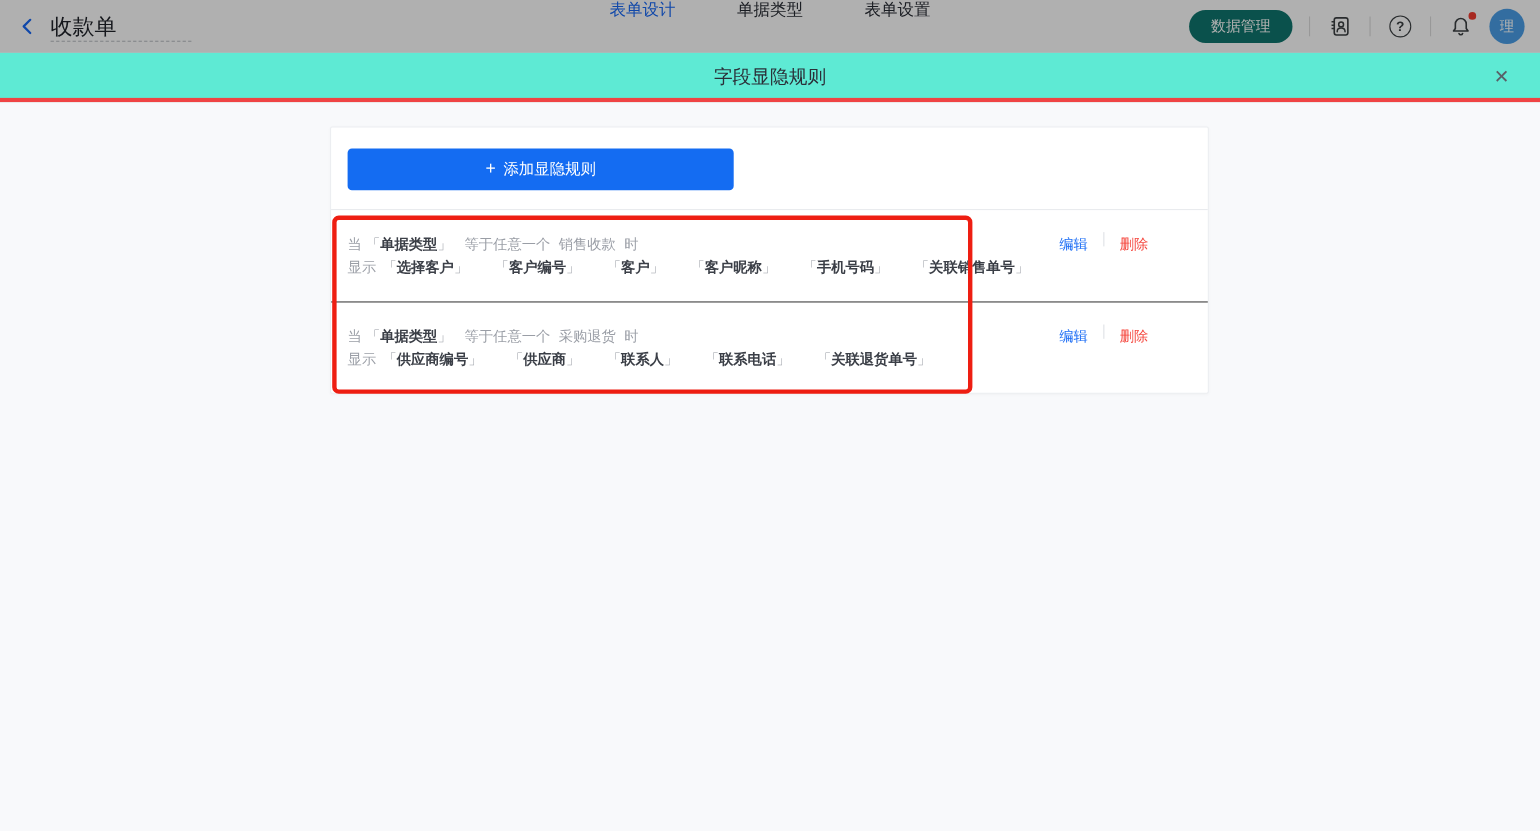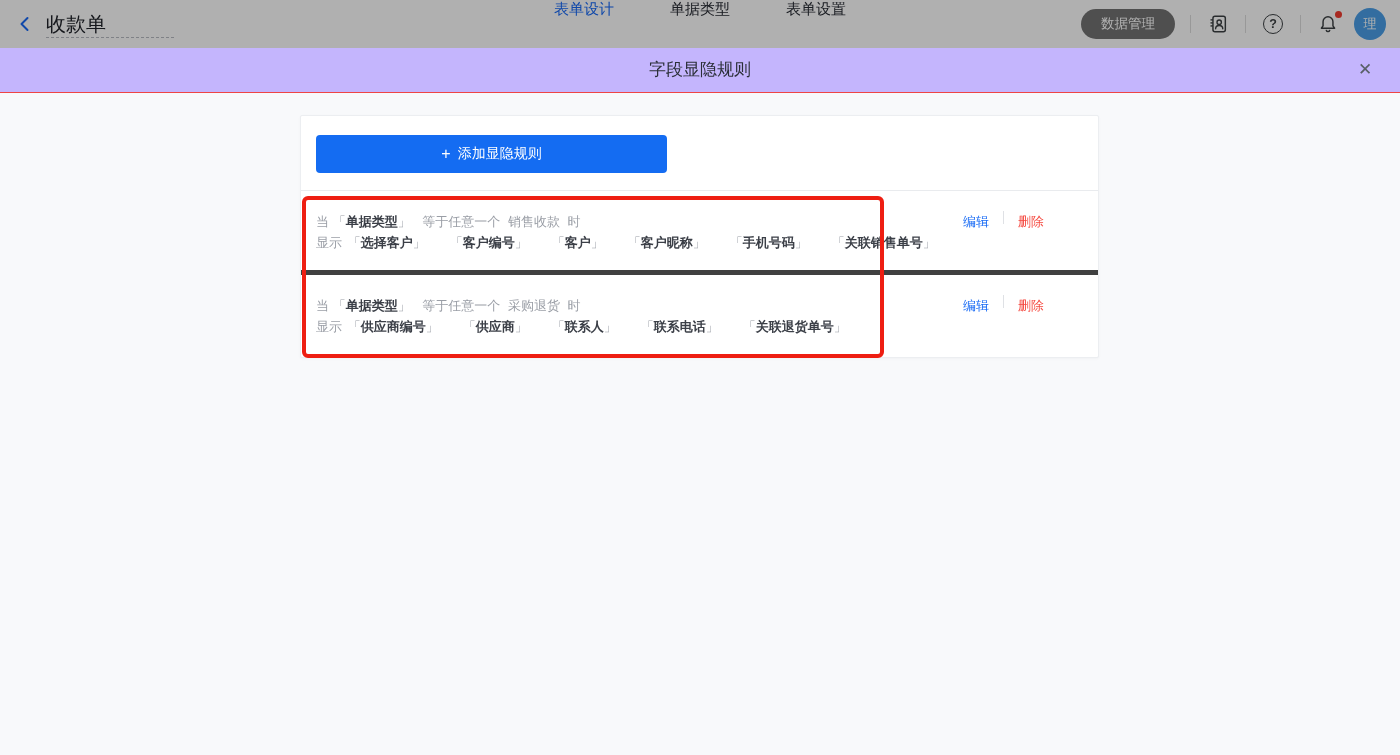--- a/index.html
+++ b/index.html
@@ -14,51 +14,51 @@
   .topbar-left { position:absolute; left:16px; top:0; height:48px; display:flex; align-items:center; }
   .back-btn { display:flex; align-items:center; cursor:pointer; }
   .form-name { position:relative; margin-left:12px; font-size:20px; color:#21242b; }
   .form-name::after { content:""; position:absolute; left:0; top:26px; width:128px;
     border-top:1px dashed #b9bcc2; }
   .tabs { position:absolute; left:50%; transform:translateX(-50%); top:0; height:48px;
     display:flex; align-items:flex-start; gap:56px; }
   .tab { font-size:15px; color:#272b33; cursor:pointer; white-space:nowrap; }
   .tab.active { color:#1869f6; }
   .topbar-right { position:absolute; right:14px; top:0; height:48px; display:flex; align-items:center; }
-  .pill-btn { height:30px; padding:0 20px; border-radius:16px; background:#737373; color:#fff;
+  .pill-btn { height:30px; padding:0 20px; border-radius:16px; background:#0f766e; color:#fff;
     font-size:13.5px; display:flex; align-items:center; cursor:pointer; white-space:nowrap; }
   .pipe { width:1px; height:18px; background:#dcdcdc; margin:0 15px; }
   .icon-btn { width:24px; height:24px; display:flex; align-items:center; justify-content:center;
     cursor:pointer; position:relative; color:#3c4043; }
   .help-circle { width:20px; height:20px; border:1.6px solid #3c4043; border-radius:50%;
     display:flex; align-items:center; justify-content:center; font-size:12.5px; font-weight:bold; color:#3c4043; }
   .bell-dot { position:absolute; top:-1px; right:-2px; width:7px; height:7px; border-radius:50%;
     background:#f23c30; }
   .avatar { width:32px; height:32px; margin-left:14px; border-radius:50%; background:#4a9fe8;
     color:#fff; font-size:13px; display:flex; align-items:center; justify-content:center; cursor:pointer; }
 
   
-  .modal-header { position:absolute; top:48px; left:0; right:0; height:45px; background:#c4b5fd;
-    border-bottom:1px solid #ef4444; }
+  .modal-header { position:absolute; top:48px; left:0; right:0; height:45px; background:#5eead4;
+    border-bottom:4px solid #ef4444; }
   .modal-title { position:absolute; left:0; right:0; top:0; height:44px; line-height:44px;
     text-align:center; font-size:17px; font-weight:500; color:#2b2f38; }
   .close-btn { position:absolute; right:25px; top:12px; width:20px; height:20px; cursor:pointer;
     color:#596067; font-size:17px; line-height:20px; text-align:center; }
 
   
   .modal-body { position:absolute; top:93px; left:0; right:0; bottom:0; background:#f8f9fb; }
   .card { position:absolute; left:300px; top:22px; width:799px; height:243px; background:#fff;
     border:1px solid #eceef1; border-radius:2px; box-shadow:0 1px 3px rgba(0,0,0,0.03); }
   .card-head { height:75px; border-bottom:1px solid #e9ebee; padding:19px 0 0 15px; }
   .add-btn { width:351px; height:38px; background:#146cf2; border-radius:4px; color:#fff;
     font-size:14px; display:flex; align-items:center; justify-content:center; gap:7px; cursor:pointer; }
   .add-btn .plus { font-size:16px; font-weight:400; line-height:1; }
   .rule-row { height:83px; padding:20px 24px 0 15px; display:flex; align-items:flex-start;
     justify-content:space-between; }
-  .rule-row.first { border-bottom:5px solid #404040; height:84px; }
+  .rule-row.first { border-bottom:1px solid #404040; height:84px; }
   .rule-text { font-size:13px; line-height:21px; color:#9a9ea6; }
   .rule-text .fieldname { color:#3b3f47; font-weight:bold; }
   .rule-text .br { color:#9a9ea6; }
   .rule-cond { margin-left:8px; }
   .rule-value { margin-left:4px; }
   .rule-suffix { margin-left:4px; }
   .token { margin-left:24px; white-space:nowrap; }
   .token:first-child { margin-left:2px; }
   .rule-actions { display:flex; padding-right:30px; font-size:13px;
     line-height:21px; }

